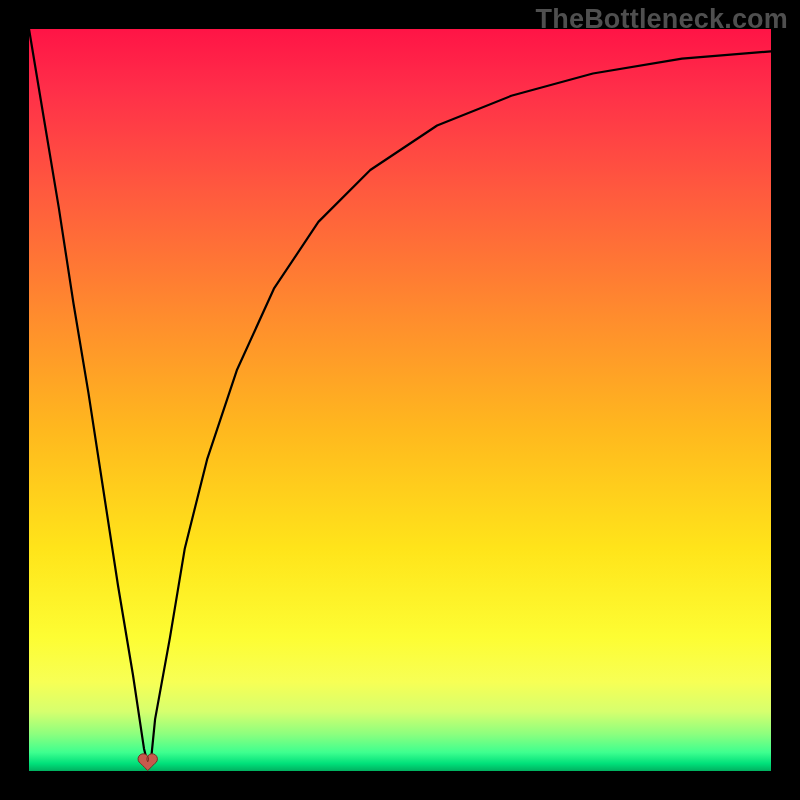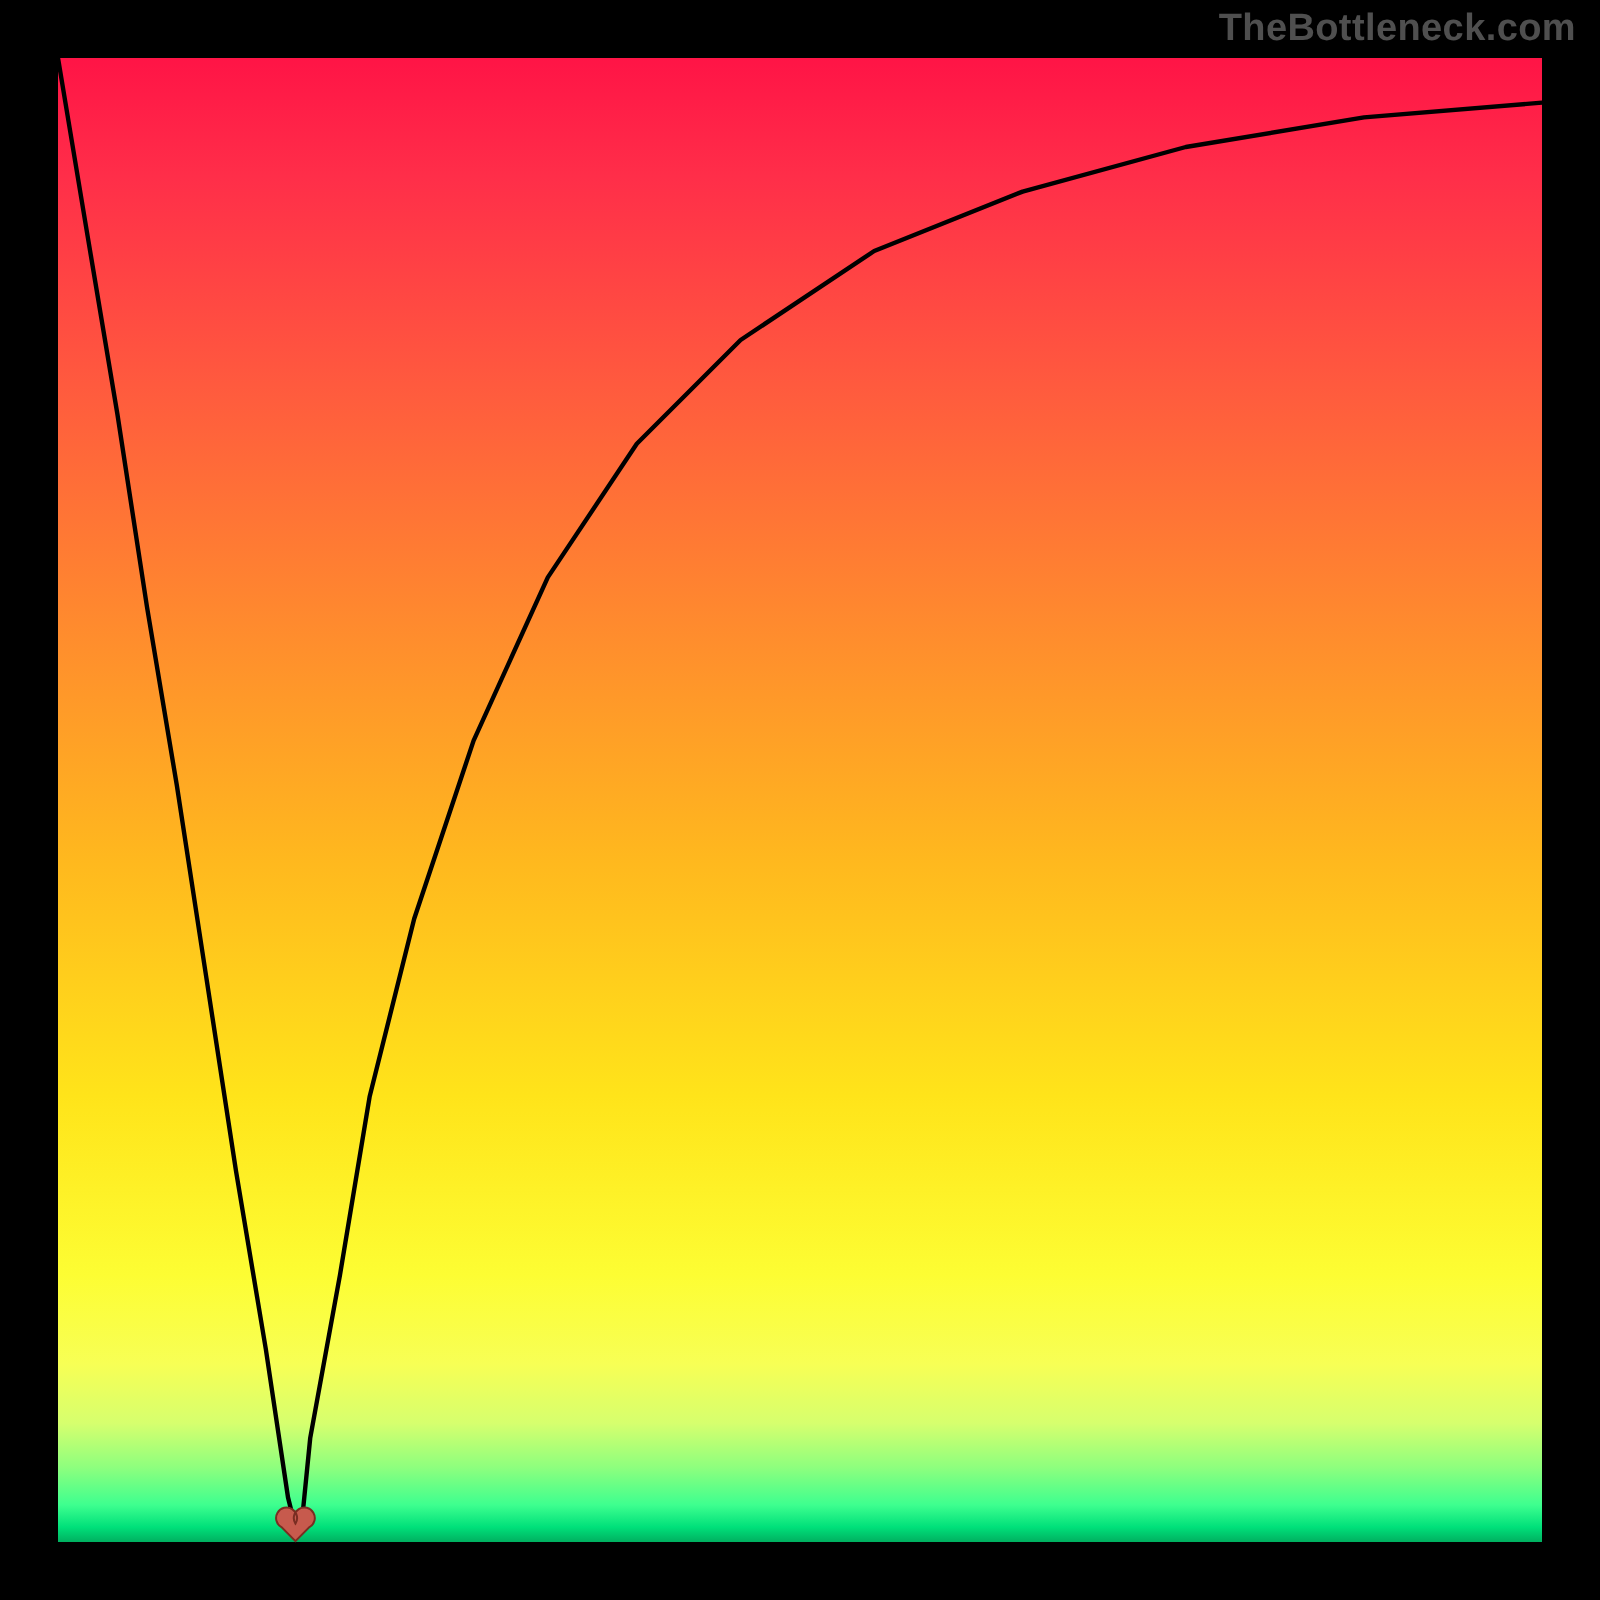--- a/index.html
+++ b/index.html
@@ -61,21 +61,21 @@
   .marker {
     fill: #c75a4d;
     stroke: #7a2d22;
     stroke-width: 1px;
   }
   .attr {
     position: absolute;
     top: 4px;
     right: 12px;
     color: #4f4f4f;
-    font-size: 19px;
+    font-size: 27px;
     font-weight: 600;
     letter-spacing: 0.2px;
     user-select: none;
   }
 </style>
 </head>
 <body>
 
 <div class="frame">
   <div class="attr">TheBottleneck.com</div>

